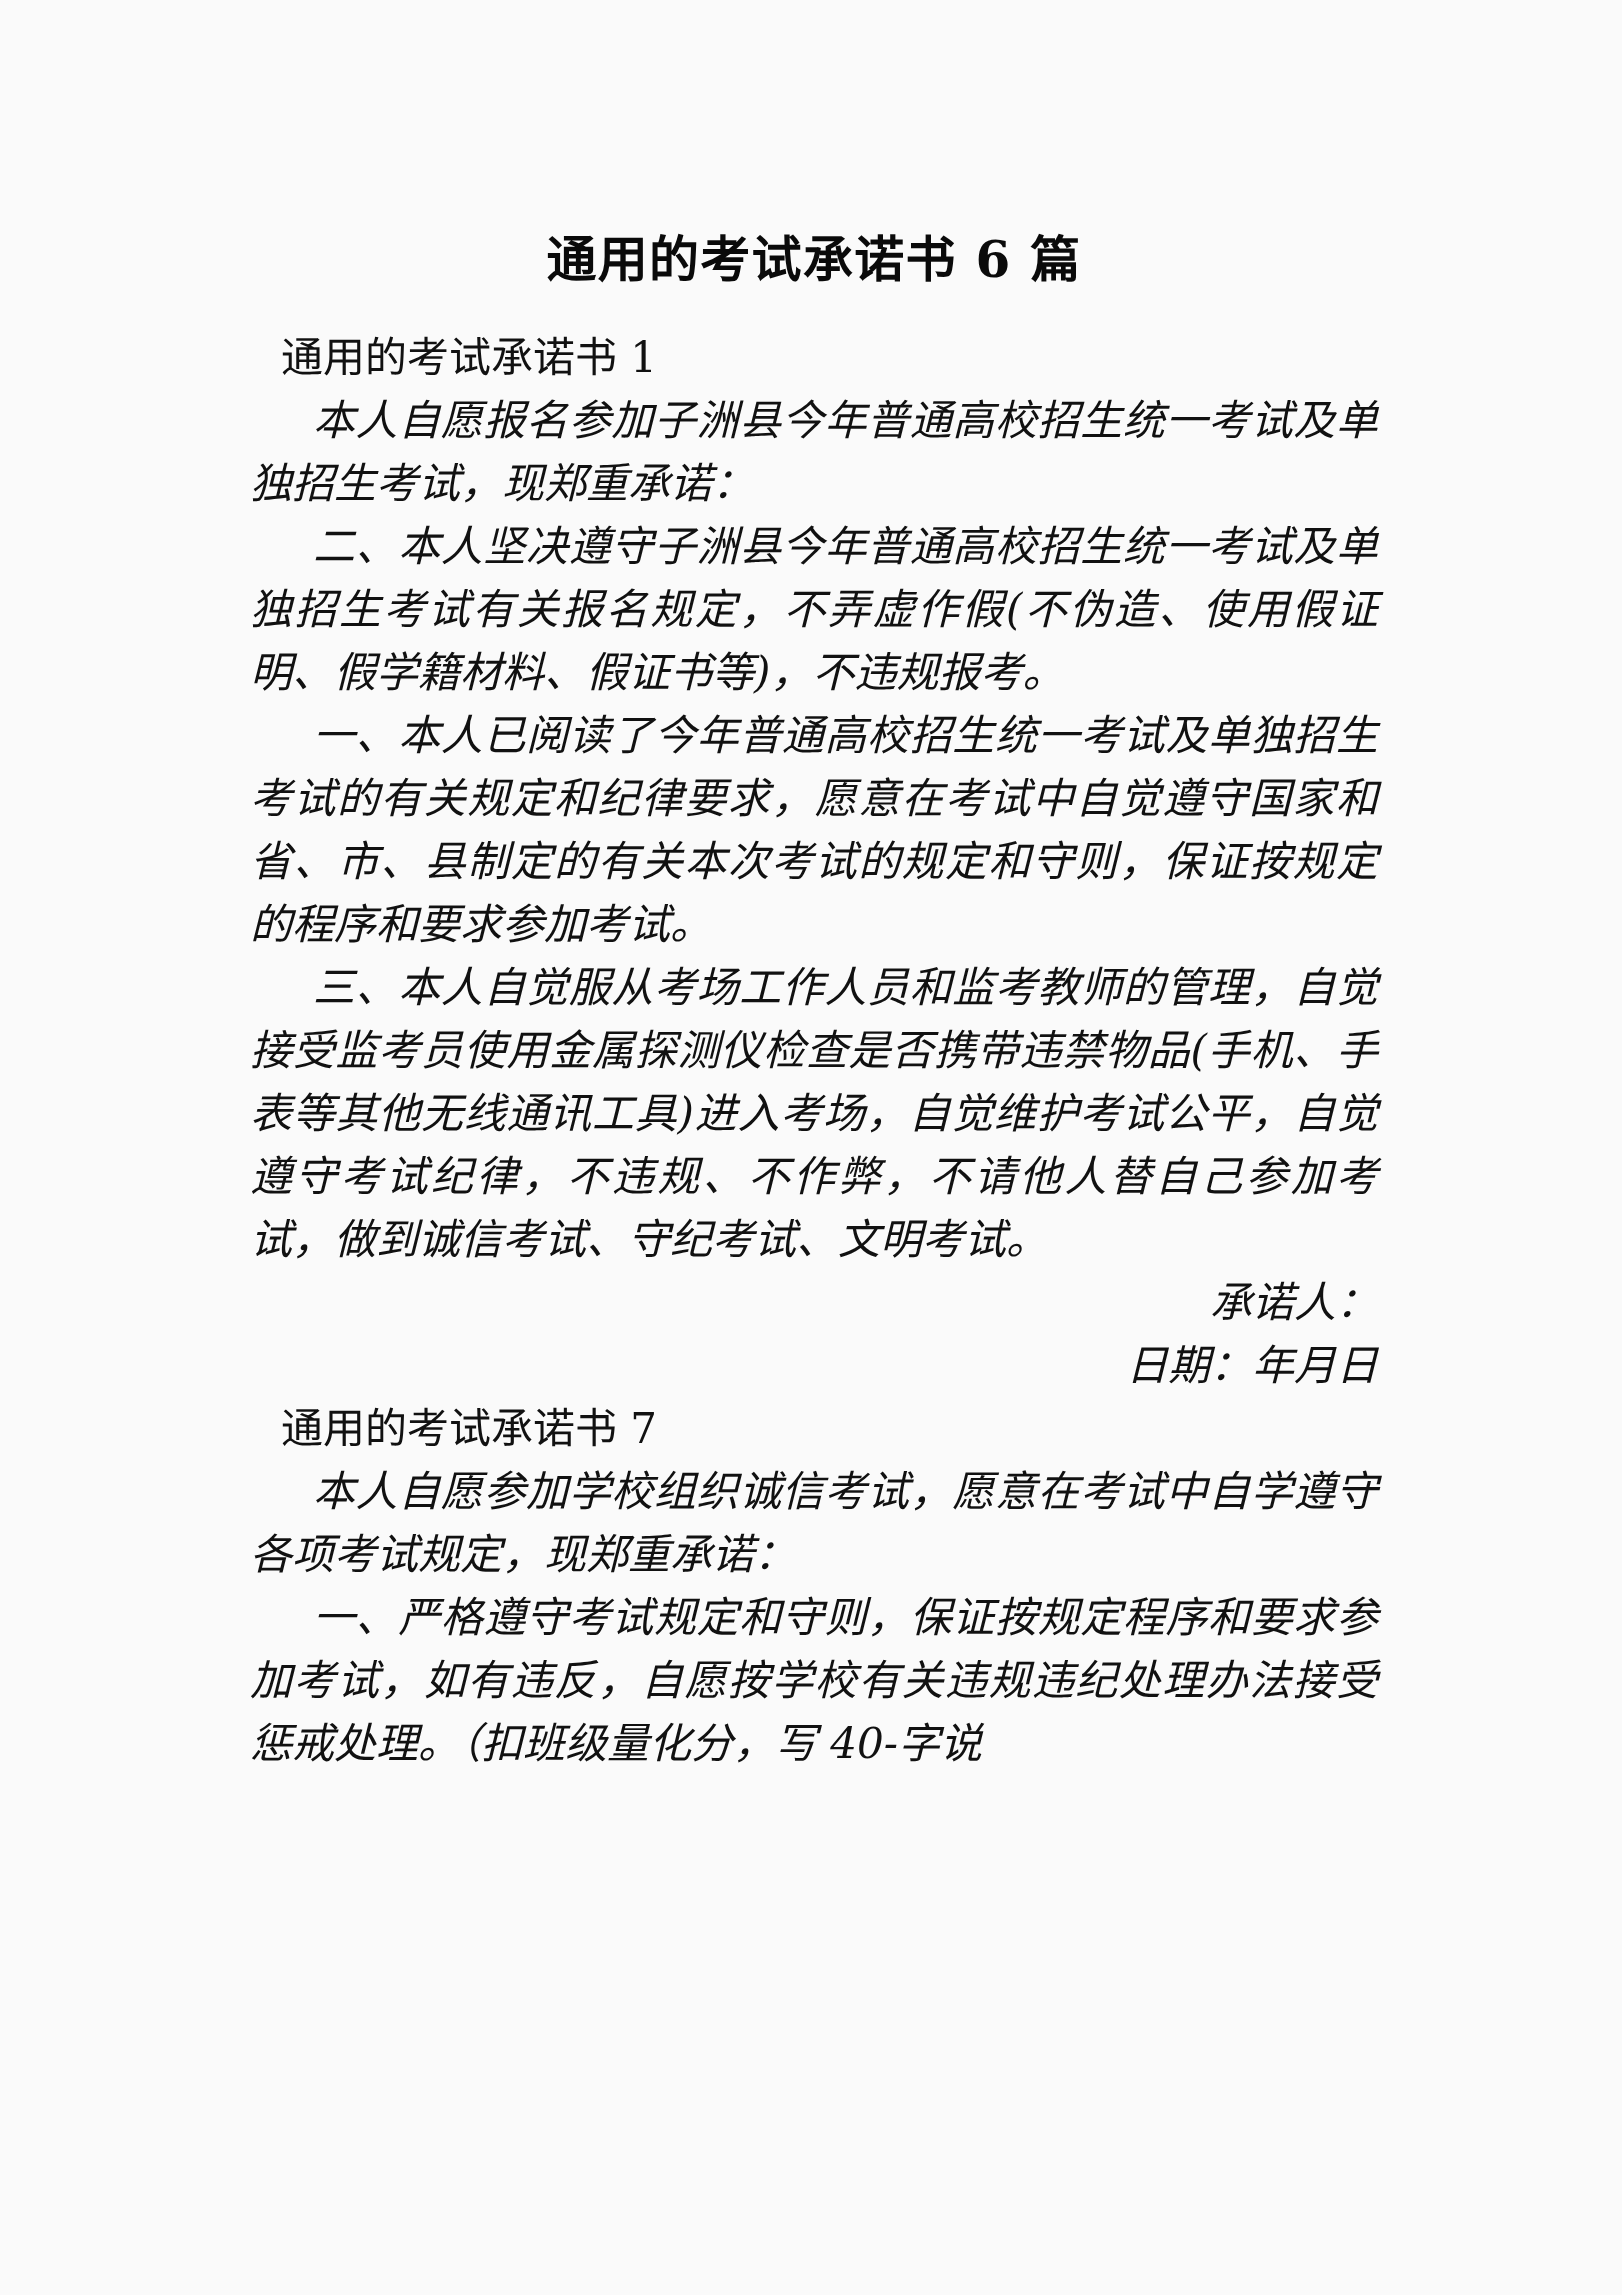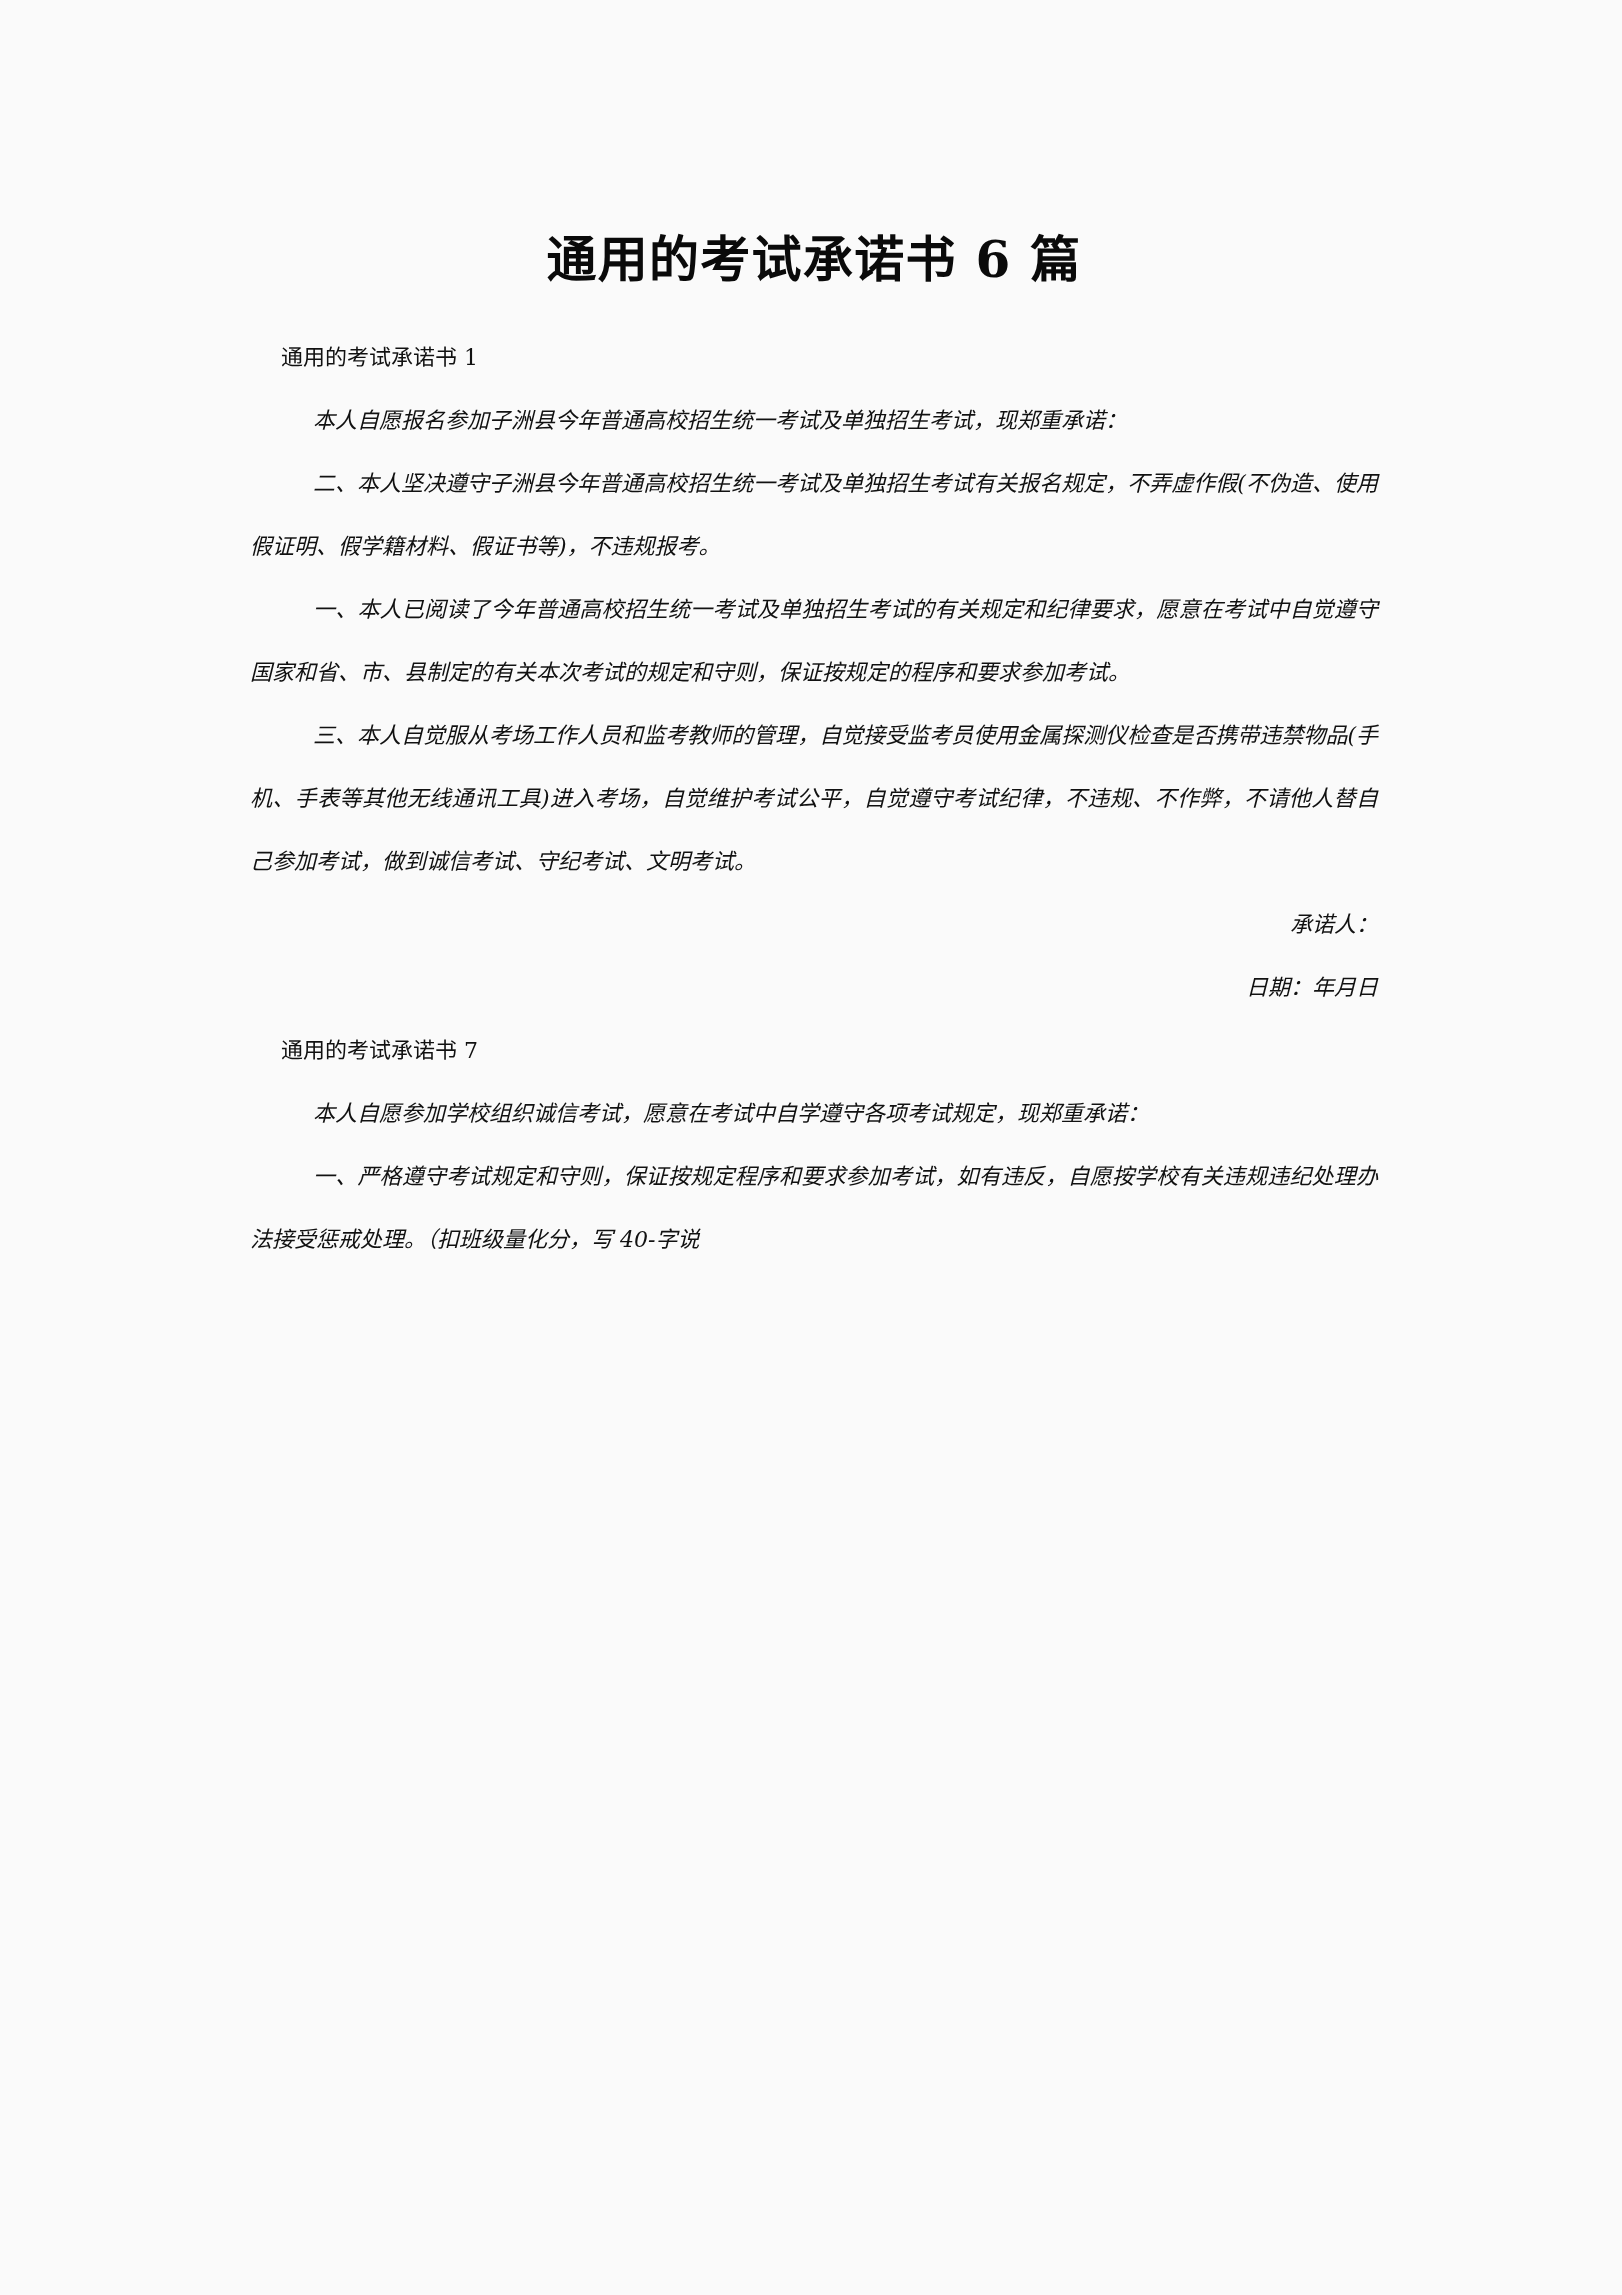--- a/index.html
+++ b/index.html
@@ -44,21 +44,21 @@
     line-height: 1.0;
     letter-spacing: 1.3px;
     color: #0a0a0a;
     padding-top: 195px;
   }
 
   
   .para {
     margin: 0;
     padding: 0;
-    font-size: 22px;
+    font-size: 42px;
     line-height: 63px;
     text-align: justify;
     text-justify: inter-ideograph;
     color: #111111;
     word-break: break-all;
   }
 
   
   .para.section-label {
     text-indent: 31px;

